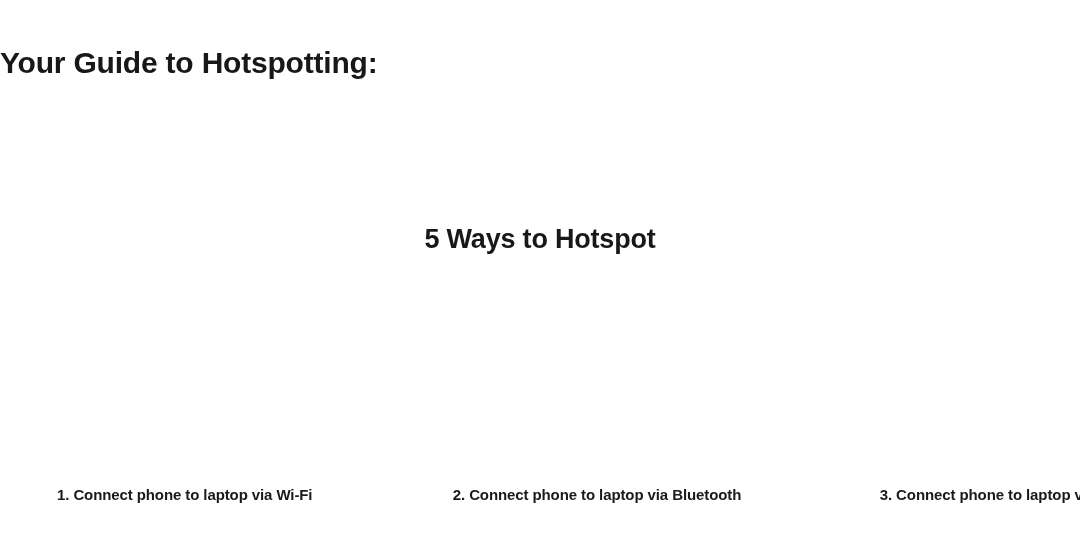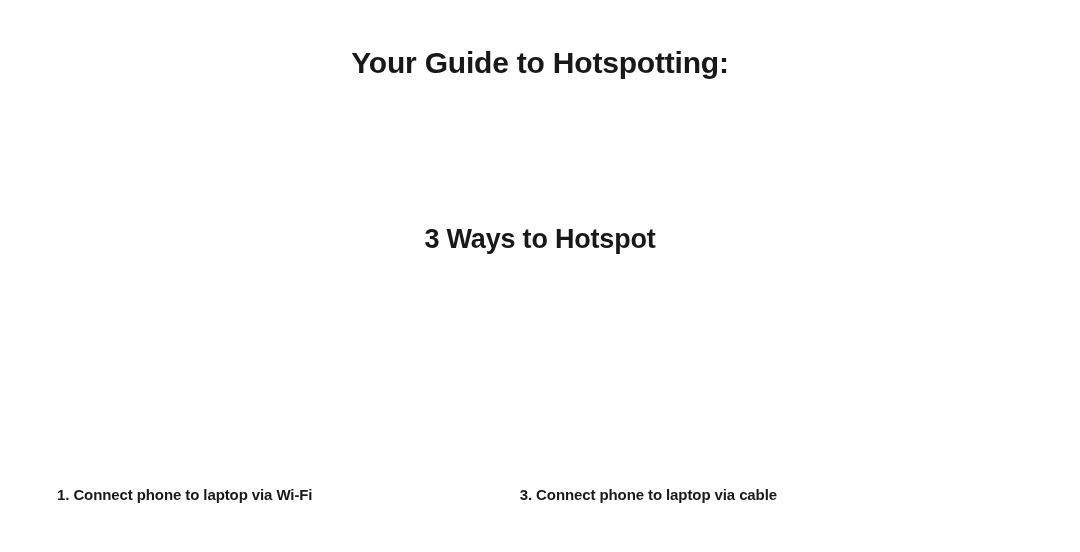--- a/index.html
+++ b/index.html
@@ -18,21 +18,20 @@
   .page {
     position: relative;
     width: 1080px;
     height: 552px;
   }
   .title-block {
     position: absolute;
     top: 44px;
     left: 0;
     width: 1080px;
-    text-align: center;
   }
   .title-line {
     font-weight: bold;
     letter-spacing: -0.2px;
     color: #181818;
   }
   .title-line-1 {
     font-size: 30px;
     line-height: 38px;
   }
@@ -85,20 +84,21 @@
 </style>
 </head>
 <body>
 
 <div class="page">
 
   <div class="title-block">
     <div class="title-line title-line-1">Your Guide to Hotspotting:</div>
   </div>
 
-  <div class="section-heading">3 Ways to Hotspot</div>
+  <div class="section-heading">5 Ways to Hotspot</div>
 
   <div class="steps">
     <div class="step step-1">1. Connect phone to laptop via Wi-Fi</div>
+    <div class="step step-2">2. Connect phone to laptop via Bluetooth</div>
     <div class="step step-3">3. Connect phone to laptop via cable</div>
   </div>
 
 </div>
 
 </body></html>

